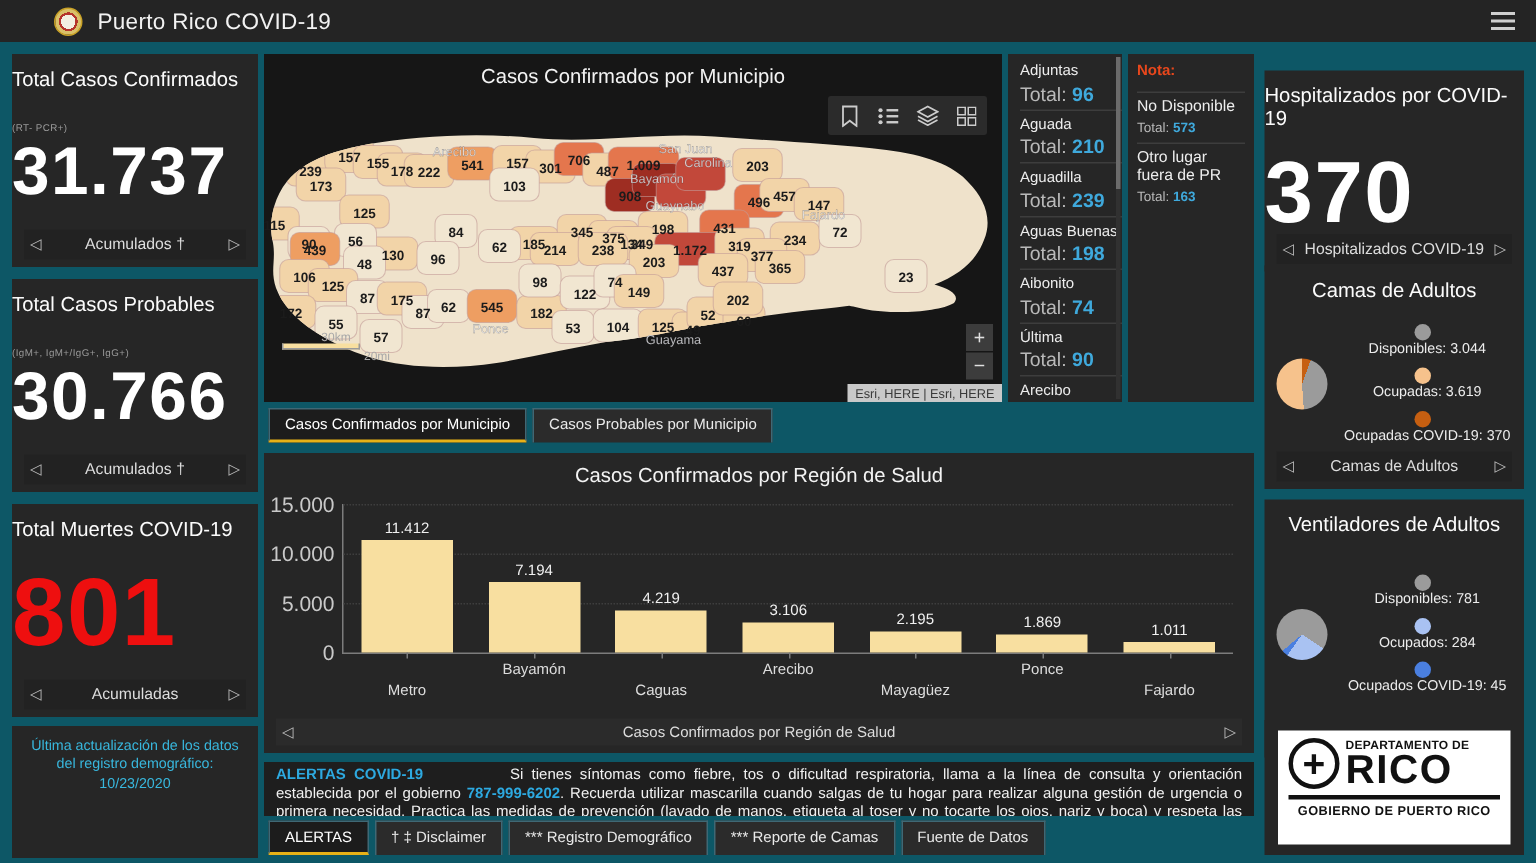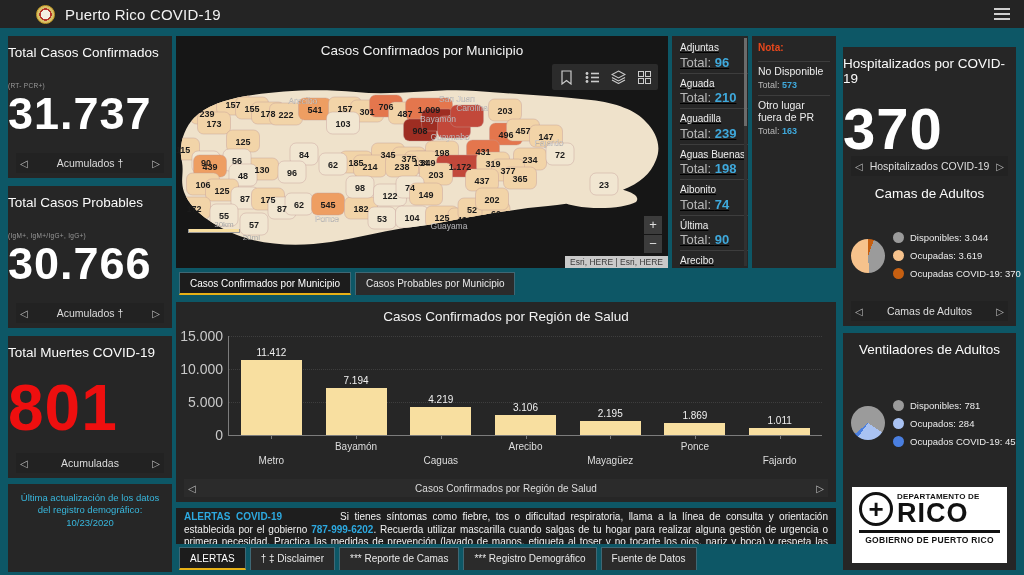--- a/index.html
+++ b/index.html
@@ -54,21 +54,21 @@
   
   .tabbar { position:absolute; display:flex; gap:4px; }
   .tabbar .tab { background:#2b2b2b; border:1px solid #3f6875; border-bottom:none; color:#e9e9e9;
     font-size:10px; padding:5px 10px 4px 10px; cursor:pointer; white-space:nowrap; }
   .tabbar .tab.active { background:#1c1c1c; border-bottom:2px solid #e7b117; color:#ffffff; }
   #mapTabs { left:179px; top:272px; }
   #botTabs { left:179px; top:547px; }
 
   
   #muniList { left:672px; top:36px; width:76px; height:232px; overflow:hidden; padding:2px 0 0 8px; }
-  .mrow { padding:4px 0 3px 0; border-bottom:1px solid #3d3d3d; cursor:pointer;text-decoration:underline; }
+  .mrow { padding:4px 0 3px 0; border-bottom:1px solid #3d3d3d; cursor:pointer; }
   .mrow .mn { color:#ededed; font-size:10px; line-height:1.15; }
   .mrow .mtw { color:#b9b9b9; font-size:13px; margin-top:1px; }
   .mrow .mv { color:#3fa9dc; font-weight:bold; }
   #muniScroll { position:absolute; right:1px; top:2px; width:3px; height:228px; background:#313131; }
   #muniScroll .thumb { width:3px; height:88px; background:#6b6b6b; }
   #notaPanel { left:752px; top:36px; width:84px; height:232px; padding:4px 6px; }
   #notaPanel .nt { color:#e8471c; font-size:10px; font-weight:bold; margin:2px 0 8px 0; }
   .nrow { padding:3px 0 5px 0; border-top:1px solid #3d3d3d; }
   .nrow .mn { color:#ededed; font-size:10.5px; line-height:1.2; }
   .nrow .mtw { color:#b9b9b9; font-size:9px; margin-top:2px; }
@@ -95,21 +95,21 @@
   #alerts { left:176px; top:508px; width:660px; height:36px; background:#1e1e1e; padding:3px 8px;
     color:#f1f1f1; font-size:10px; line-height:12.5px; text-align:justify; overflow:hidden; }
   #alerts .al { color:#2da9e0; font-weight:bold; margin-right:58px; }
   #alerts .ph { color:#2da9e0; font-weight:bold; }
 
   
   .legend-card .ct { color:#fbfbfb; font-size:13.5px; text-align:center; padding-top:9px; font-weight:400; }
   .lg-body { position:absolute; left:8px; right:6px; top:38px; bottom:30px; display:flex; align-items:center; }
   .pie { width:34px; height:34px; border-radius:50%; flex:0 0 34px; }
   .lg-rows { margin-left:8px; flex:1; }
-  .lg-row { display:flex; align-items:center; margin:7px 0; }
+  .lg-row { display:flex; align-items:center; margin:7px 0;flex-direction:column; }
   .lg-dot { width:11px; height:11px; border-radius:50%; flex:0 0 11px; margin-right:6px; }
   .lg-txt { color:#ececec; font-size:9.5px; white-space:nowrap; }
 
   #saludCard { left:843px; top:480px; width:173px; height:90px; display:flex; align-items:center; justify-content:center; }
   #saludBox { width:155px; height:76px; background:#ffffff; padding:5px 7px 4px 7px; }
   #saludRow { display:flex; align-items:center; }
   #saludCross { width:34px; height:34px; border:3px solid #111; border-radius:50%; color:#111;
     font-size:26px; font-weight:900; text-align:center; line-height:28px; flex:0 0 34px; }
   #saludTxt { margin-left:4px; color:#111; }
   #saludTxt .l1 { font-size:8px; font-weight:bold; letter-spacing:.2px; }
@@ -499,22 +499,22 @@
     </div>
   </div>
 
   <div class="panel" id="alerts">
     <span class="al">ALERTAS  COVID-19</span><span>Si tienes síntomas como fiebre, tos o dificultad respiratoria, llama a la línea de consulta y orientación establecida por el gobierno </span><span class="ph">787-999-6202</span><span>. Recuerda utilizar mascarilla cuando salgas de tu hogar para realizar alguna gestión de urgencia o primera necesidad. Practica las medidas de prevención (lavado de manos, etiqueta al toser y no tocarte los ojos, nariz y boca) y respeta las normas de distanciamiento físico.</span>
   </div>
 
   <div class="tabbar" id="botTabs">
       <div class="tab active">ALERTAS</div>
       <div class="tab">† ‡ Disclaimer</div>
+      <div class="tab">*** Registro Demográfico</div>
       <div class="tab">*** Reporte de Camas</div>
-      <div class="tab">*** Registro Demográfico</div>
       <div class="tab">Fuente de Datos</div>
     </div>
 
   <div class="panel stat-card" style="left:843px;top:36px;width:173px;height:134px;margin-top:11px;">
     <div class="ct">Hospitalizados por COVID-19</div>
     <div class="cv big">370</div>
     <div class="card-footer">
       <span class="arr">◁</span>
       <span class="cfl">Hospitalizados COVID-19</span>
       <span class="arr">▷</span>

